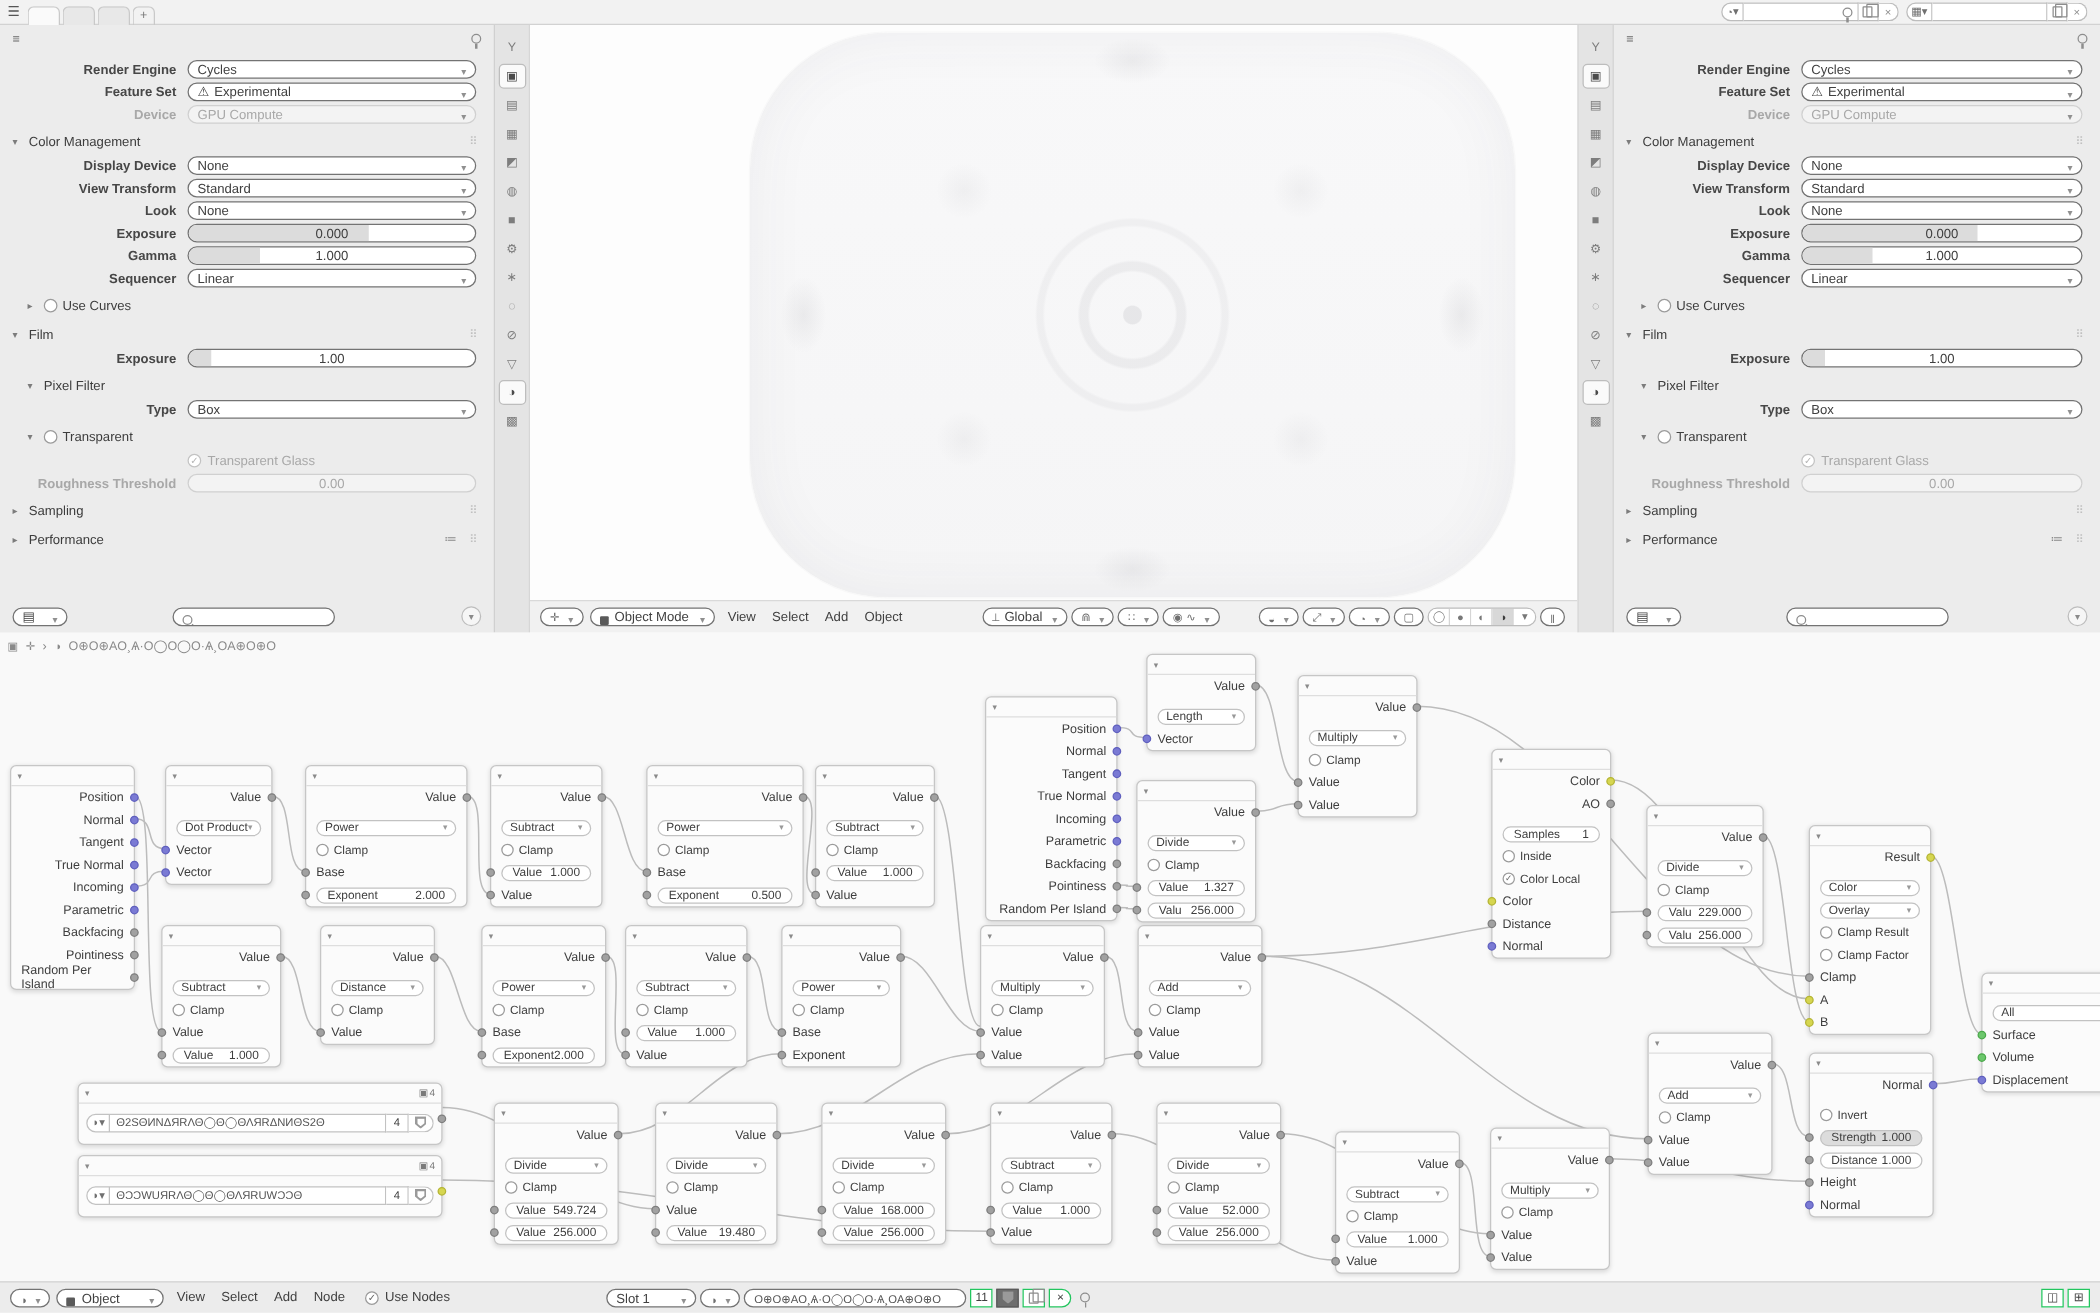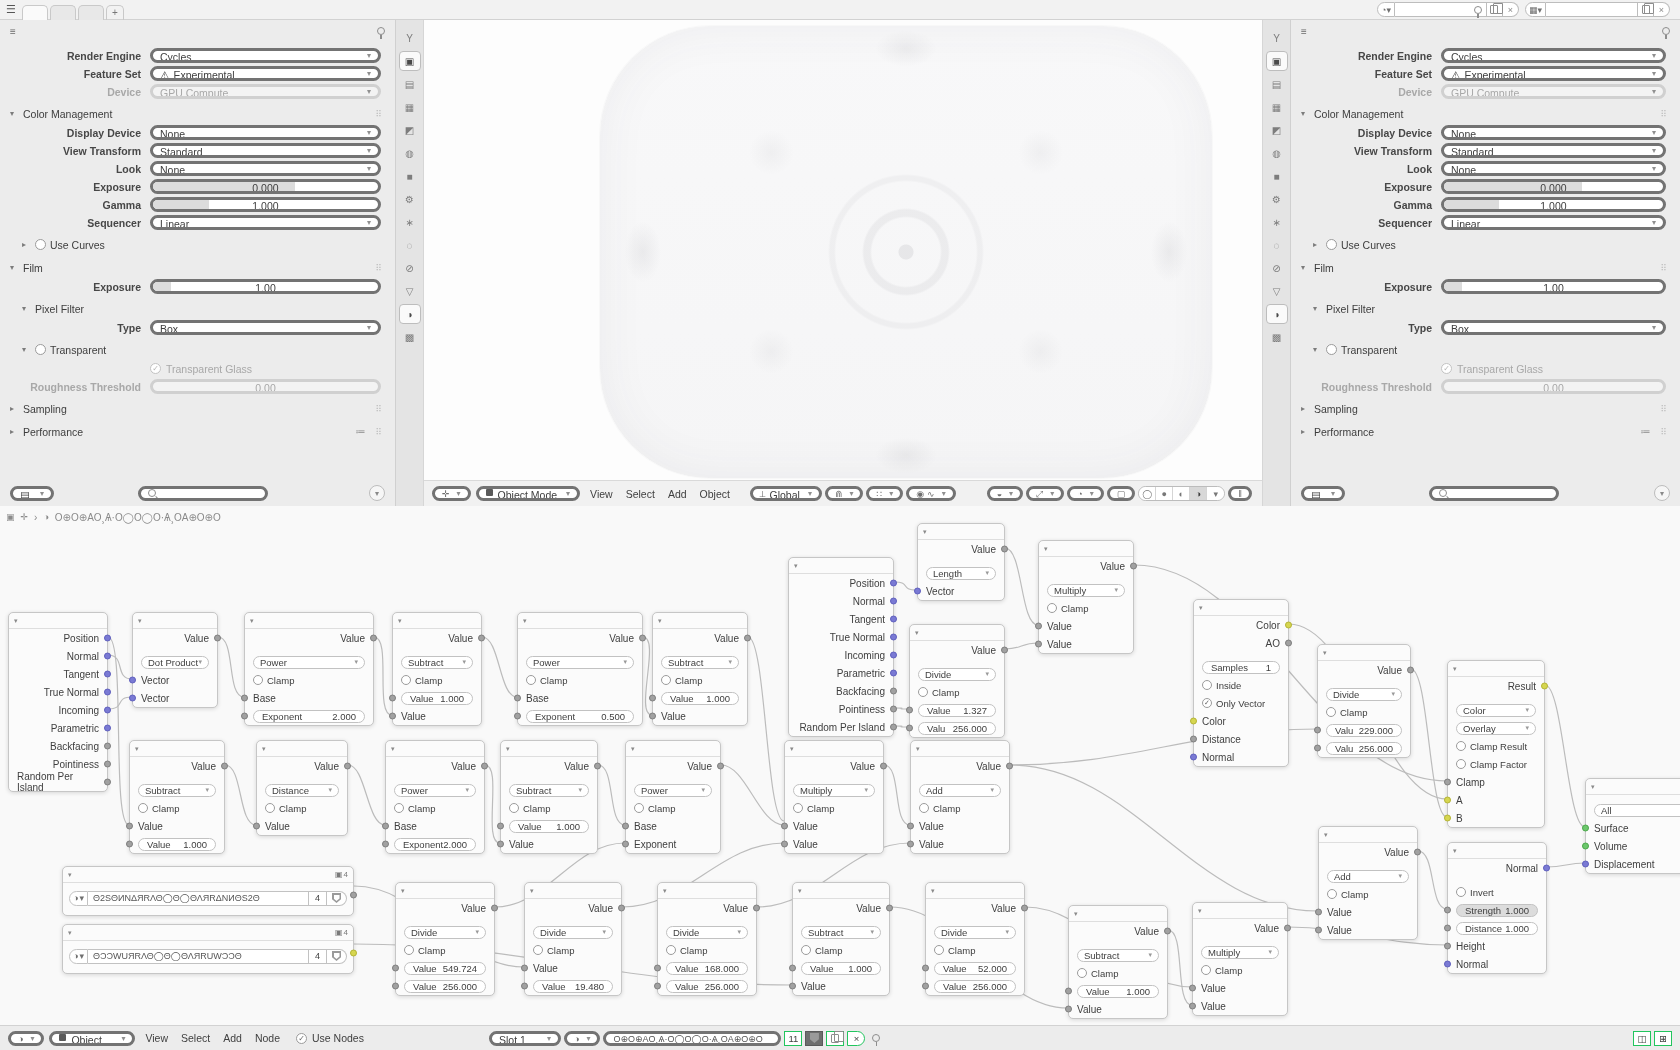--- a/index.html
+++ b/index.html
@@ -13,21 +13,21 @@
   .wtab.active { background:#fafafa; }
   .wtab.plus { width:18px; background:transparent; border:1px solid #c9c9c9; border-bottom:none; color:#777; font-size:10px; text-align:center; line-height:13px; }
   .tb-right { margin-left:auto; display:flex; align-items:center; gap:6px; margin-right:10px; }
   .datablock { display:flex; align-items:center; height:15px; }
   .db-icon { display:flex; align-items:center; background:#fff; border:1px solid #bdbdbd; border-radius:8px 0 0 8px; height:15px; padding:0 3px; font-size:9px; color:#707070; }
   .db-field { width:92px; height:15px; background:#fff; border:1px solid #bdbdbd; border-left:none; display:flex; align-items:center; justify-content:flex-end; gap:3px; padding:0 4px; }
   .db-btn { width:16px; height:15px; background:#fff; border:1px solid #bdbdbd; border-left:none; display:flex; align-items:center; justify-content:center; color:#8a8a8a; font-size:9px; }
   .db-btn.last { border-radius:0 8px 8px 0; }
 
   
-  .pill { position:relative; display:flex; align-items:flex-start; background:#fff; border:3px solid #737373; border-radius:9px; height:15px; font-size:10.5px; color:#404040; padding:0 7px; overflow:hidden; }
+  .pill { position:relative; display:flex; align-items:flex-end; background:#fff; border:1px solid #737373; border-radius:9px; height:15px; font-size:10.5px; color:#404040; padding:0 7px; overflow:hidden; }
   .pill .chev { margin-left:auto; color:#909090; font-size:8px; padding-left:4px; }
   .pill.disabled { color:#a8a8a8; background:#f3f3f3; border-color:#d0d0d0; }
   .slider-fill { position:absolute; left:0; top:0; bottom:0; background:#dcdcdc; z-index:0; }
   .pill > span { position:relative; z-index:1; }
   .cb { flex:0 0 auto; width:11px; height:11px; border:1px solid #9b9b9b; border-radius:50%; background:#fff; display:inline-flex; align-items:center; justify-content:center; font-size:8px; color:#666; }
   .cb.checked::after { content:"✓"; }
   .cb.dis { border-color:#c3c3c3; color:#b5b5b5; }
   .grip { margin-left:auto; color:#c0c0c0; font-size:9px; letter-spacing:-1px; }
   .ic-pin { position:relative; width:8px; height:8px; border:1.2px solid #8d8d8d; border-radius:50%; }
   .ic-pin::after { content:""; position:absolute; left:2.4px; top:7px; width:1.2px; height:4px; background:#8d8d8d; }
@@ -974,21 +974,21 @@
           </div>
           <div class="nrow">
             <div class="ncheck">
               <span class="cb"></span>
               <span>Inside</span>
             </div>
           </div>
           <div class="nrow">
             <div class="ncheck">
               <span class="cb checked"></span>
-              <span>Only Vector</span>
+              <span>Color Local</span>
             </div>
           </div>
           <div class="nrow">
             <span class="sock l y"></span>
             <span>Color</span>
           </div>
           <div class="nrow">
             <span class="sock l"></span>
             <span>Distance</span>
           </div>

